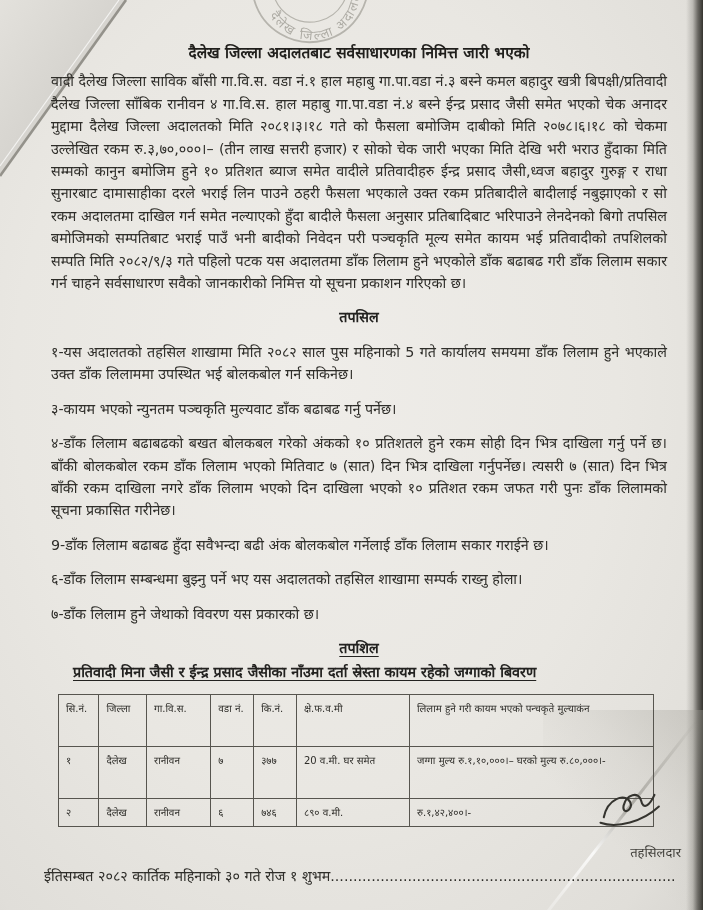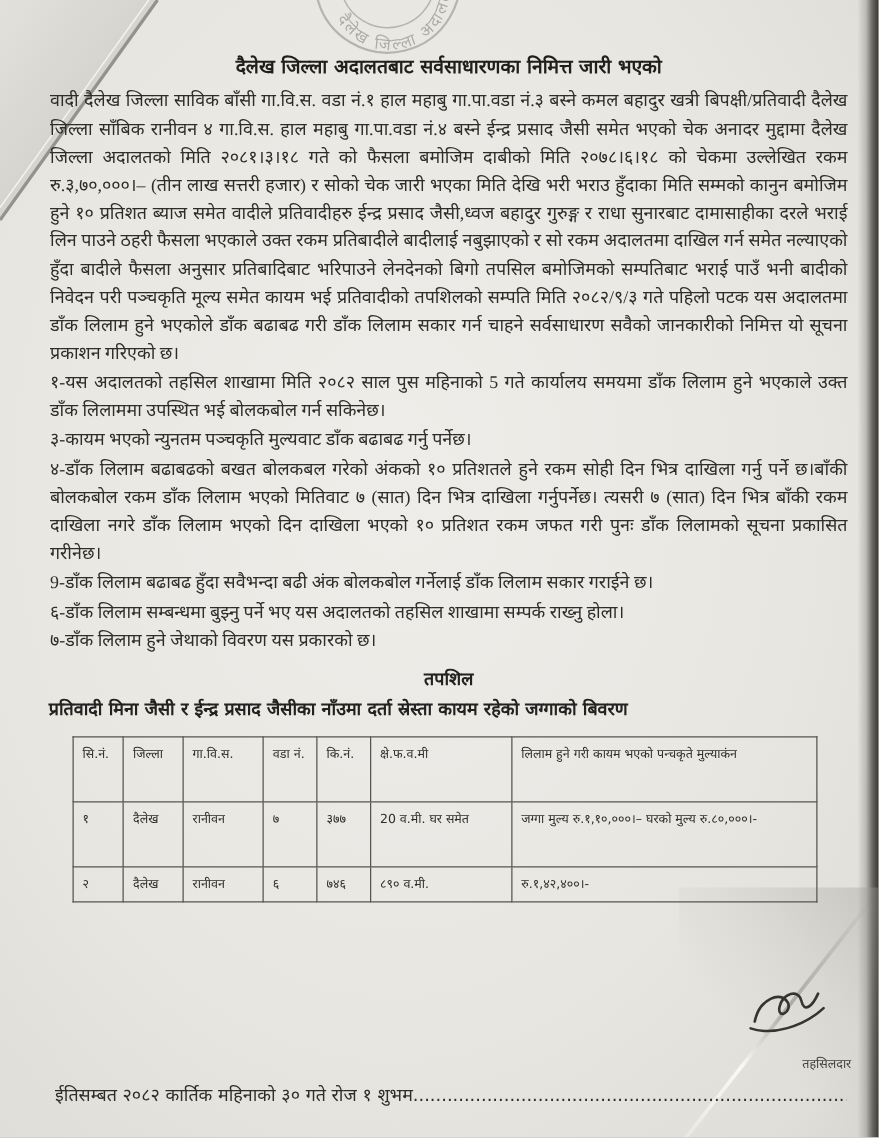--- a/index.html
+++ b/index.html
@@ -6,25 +6,25 @@
   .doc{
     position:relative;width:703px;height:910px;overflow:hidden;
     background:
       radial-gradient(ellipse at 45% 42%, #efede9 0%, #e9e7e2 55%, #e0ded9 90%, #d8d6d1 100%);
     font-family:"DejaVu Sans", sans-serif;
     color:#2e2d29;
   }
   .content{position:absolute;left:39px;right:24px;top:0;font-size:14.3px;line-height:22.4px;}
   .title{ text-align:center;font-weight:700;font-size:15.4px;color:#201f1c;}
   .title.first{padding-top:42px;}
-  p.body{margin:1px;text-align:justify;font-family:Liberation Serif, serif;}
+  p.body{margin:12px;text-align:justify;}
   p.intro{margin-top:6px;}
   .h-center{text-align:center;font-weight:700;margin-top:6px;margin-bottom:2px;color:#232220;}
-  .u{text-underline-offset:3px;}
-  .subhead{font-weight:700;margin-top:2px;color:#232220;}
+  .u{text-decoration:underline;text-underline-offset:3px;}
+  .subhead{font-weight:700;margin-top:2px;color:#232220;margin-left:34px;}
   table.prop{
     border-collapse:collapse;margin-top:10px;margin-left:19px;
     width:596px;table-layout:fixed;font-size:10px;line-height:21px;
   }
   table.prop th, table.prop td{
     border:1.4px solid #57554f;font-weight:400;text-align:left;
     vertical-align:top;padding:3px 7px;overflow:hidden;
   }
   tr.hdr{height:52px;} tr.r1{height:52px;} tr.r2{height:28px;}
   .edge-right{
@@ -36,21 +36,21 @@
   .crease-patch{
     position:absolute;right:0;bottom:0;width:160px;height:200px;
     background:linear-gradient(225deg, rgba(158,156,148,.38) 0%, rgba(158,156,148,.12) 35%, transparent 62%);
   }
   .crease-line{
     position:absolute;right:-48px;bottom:78px;width:280px;height:3px;
     background:linear-gradient(90deg, transparent, rgba(255,255,255,.8) 40%, rgba(120,118,110,.5) 60%, transparent);
     transform:rotate(-52deg);
   }
   .signature{position:absolute;right:38px;top:788px;transform:rotate(-7deg);}
-  .sig-label{position:absolute;right:22px;top:843px;font-size:10px;color:#403f3a;font-family:Liberation Serif, serif;}
+  .sig-label{position:absolute;right:22px;top:843px;font-size:13px;color:#403f3a;font-family:Liberation Serif, serif;}
   .footer{
     position:absolute;left:44px;top:866px;right:26px;font-size:14.3px;color:#2e2d29;
     white-space:nowrap;overflow:hidden;
   }
 </style>
 </head>
 <body>
 
 <div class="doc">
 
@@ -82,20 +82,21 @@
   <div class="edge-right"></div>
   <div class="crease-patch"></div>
   <div class="crease-line"></div>
 
   <div class="content">
 
     <div class="title first">दैलेख जिल्ला अदालतबाट सर्वसाधारणका निमित्त जारी भएको</div>
 
     <p class="body intro">वादी दैलेख जिल्ला साविक बाँसी गा.वि.स. वडा नं.१ हाल महाबु गा.पा.वडा नं.३ बस्ने कमल बहादुर खत्री बिपक्षी/प्रतिवादी दैलेख जिल्ला साँबिक रानीवन ४ गा.वि.स. हाल महाबु गा.पा.वडा नं.४ बस्ने ईन्द्र प्रसाद जैसी समेत भएको चेक अनादर मुद्दामा दैलेख जिल्ला अदालतको मिति २०८१।३।१८ गते को फैसला बमोजिम दाबीको मिति २०७८।६।१८ को चेकमा उल्लेखित रकम रु.३,७०,०००।– (तीन लाख सत्तरी हजार) र सोको चेक जारी भएका मिति देखि भरी भराउ हुँदाका मिति सम्मको कानुन बमोजिम हुने १० प्रतिशत ब्याज समेत वादीले प्रतिवादीहरु ईन्द्र प्रसाद जैसी,ध्वज बहादुर गुरुङ्ग र राधा सुनारबाट दामासाहीका दरले भराई लिन पाउने ठहरी फैसला भएकाले उक्त रकम प्रतिबादीले बादीलाई नबुझाएको र सो रकम अदालतमा दाखिल गर्न समेत नल्याएको हुँदा बादीले फैसला अनुसार प्रतिबादिबाट भरिपाउने लेनदेनको बिगो तपसिल बमोजिमको सम्पतिबाट भराई पाउँ भनी बादीको निवेदन परी पञ्चकृति मूल्य समेत कायम भई प्रतिवादीको तपशिलको सम्पति मिति २०८२/९/३ गते पहिलो पटक यस अदालतमा डाँक लिलाम हुने भएकोले डाँक बढाबढ गरी डाँक लिलाम सकार गर्न चाहने सर्वसाधारण सवैको जानकारीको निमित्त यो सूचना प्रकाशन गरिएको छ।</p>
 
+    <div class="h-center">तपसिल</div>
 
     <p class="body">१-यस अदालतको तहसिल शाखामा मिति २०८२ साल पुस महिनाको 5 गते कार्यालय समयमा डाँक लिलाम हुने भएकाले उक्त डाँक लिलाममा उपस्थित भई बोलकबोल गर्न सकिनेछ।</p>
     <p class="body">३-कायम भएको न्युनतम पञ्चकृति मुल्यवाट डाँक बढाबढ गर्नु पर्नेछ।</p>
     <p class="body">४-डाँक लिलाम बढाबढको बखत बोलकबल गरेको अंकको १० प्रतिशतले हुने रकम सोही दिन भित्र दाखिला गर्नु पर्ने छ।बाँकी बोलकबोल रकम डाँक लिलाम भएको मितिवाट ७ (सात) दिन भित्र दाखिला गर्नुपर्नेछ। त्यसरी ७ (सात) दिन भित्र बाँकी रकम दाखिला नगरे डाँक लिलाम भएको दिन दाखिला भएको १० प्रतिशत रकम जफत गरी पुनः डाँक लिलामको सूचना प्रकासित गरीनेछ।</p>
     <p class="body">9-डाँक लिलाम बढाबढ हुँदा सवैभन्दा बढी अंक बोलकबोल गर्नेलाई डाँक लिलाम सकार गराईने छ।</p>
     <p class="body">६-डाँक लिलाम सम्बन्धमा बुझ्नु पर्ने भए यस अदालतको तहसिल शाखामा सम्पर्क राख्नु होला।</p>
     <p class="body">७-डाँक लिलाम हुने जेथाको विवरण यस प्रकारको छ।</p>
 
     <div class="h-center u" style="margin-top:8px">तपशिल</div>
     <div class="subhead u">प्रतिवादी मिना जैसी र ईन्द्र प्रसाद जैसीका नाँउमा दर्ता स्रेस्ता कायम रहेको जग्गाको बिवरण</div>

